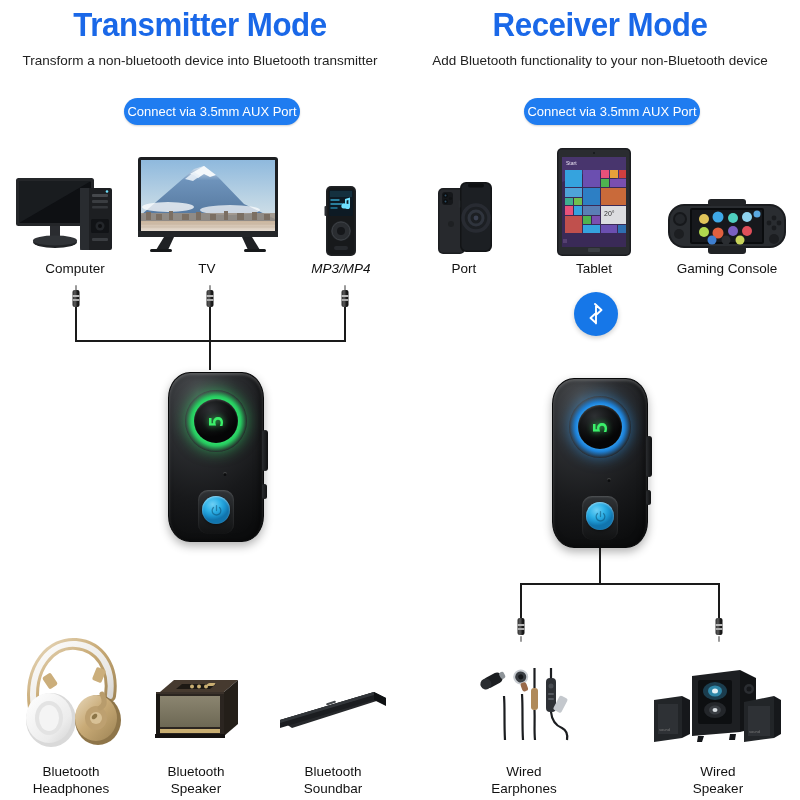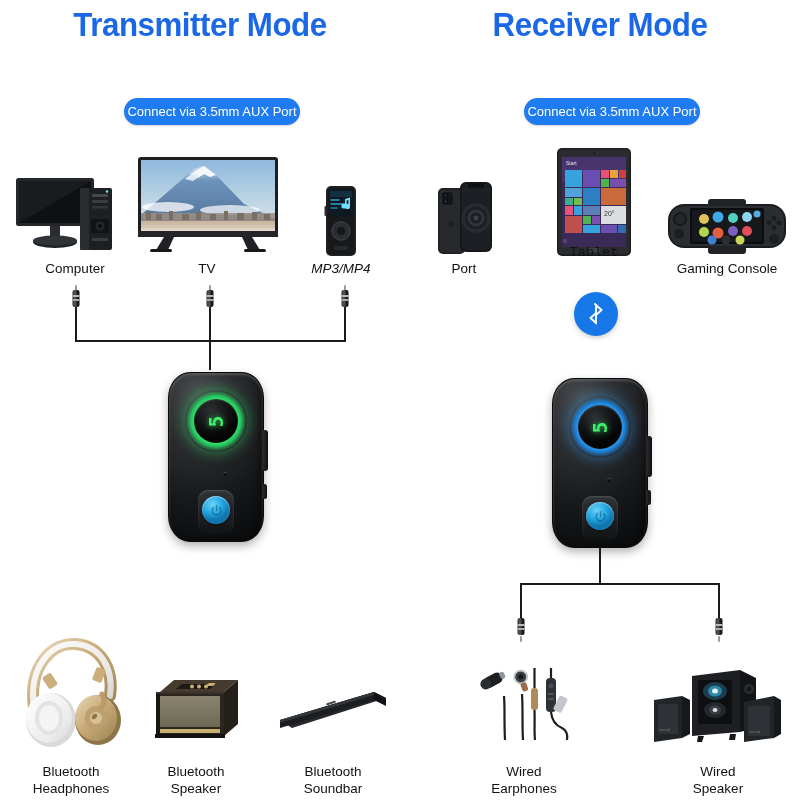--- a/index.html
+++ b/index.html
@@ -123,20 +123,21 @@
 </style>
 </head>
 <body>
 
 <div class="stage">
 
   <div class="abs" style="left:0;top:0;width:400px;height:660px;">
 
     <div class="abs mode-title" style="left:0;top:4px;width:400px;color:#1a68e8;">Transmitter Mode</div>
 
+    <div class="abs mode-sub" style="left:0;top:52px;width:400px;">Transform a non-bluetooth device into Bluetooth transmitter</div>
 
     <div class="abs pill" style="left:124px;top:98px;width:176px;background:#1f7cf0;">Connect via 3.5mm AUX Port</div>
 
     <div class="art" style="left:14px;top:174px;width:122px;height:82px;">
       <svg viewBox="0 0 122 82" width="122" height="82">
 
         <g>
           <rect x="2" y="4" width="78" height="48" rx="2.5" fill="#242629"></rect>
           <rect x="5" y="7" width="72" height="42" rx="1.5" fill="#0e1013"></rect>
           <path d="M5 7 L77 7 L5 49 Z" fill="#1b1e22" opacity="0.85"></path>
@@ -360,20 +361,21 @@
       </svg>
     </div>
     <div class="abs cap" style="left:276px;top:763px;width:114px;">Bluetooth
 Soundbar</div>
   </div>
 
   <div class="abs" style="left:400px;top:0;width:400px;height:800px;">
 
     <div class="abs mode-title" style="left:0;top:4px;width:400px;color:#1a68e8;">Receiver Mode</div>
 
+    <div class="abs mode-sub" style="left:0;top:52px;width:400px;">Add Bluetooth functionality to your non-Bluetooth device</div>
 
     <div class="abs pill" style="left:124px;top:98px;width:176px;background:#1f7cf0;">Connect via 3.5mm AUX Port</div>
 
     <div class="art" style="left:37px;top:180px;width:56px;height:76px;">
       <svg viewBox="0 0 56 76" width="56" height="76">
 
         <rect x="1" y="8" width="27" height="66" rx="5" fill="#1c1e21"></rect>
         <rect x="2.5" y="9.5" width="24" height="63" rx="4" fill="#27292d"></rect>
         <rect x="5" y="12" width="11" height="13" rx="3" fill="#15171a"></rect>
         <circle cx="8.5" cy="15.5" r="2.3" fill="#0a0c0e"></circle>
@@ -428,21 +430,21 @@
           <rect x="26" y="77" width="17" height="8" fill="#35a3de"></rect>
           <rect x="44" y="77" width="16" height="8" fill="#6b4fb0"></rect>
           <rect x="61" y="77" width="8" height="8" fill="#2f6fb0"></rect>
         </g>
         <rect x="6" y="91" width="4" height="4" fill="#554070"></rect>
         <rect x="31" y="100" width="12" height="4" rx="1" fill="#3c4045"></rect>
         <rect x="5" y="2.5" width="64" height="5" fill="#2a2c30"></rect>
         <circle cx="37" cy="5" r="1" fill="#15171a"></circle>
       </svg>
     </div>
-    <div class="abs cap" style="left:152px;top:244px;width:84px;font-family:Liberation Mono, monospace;">Tablet</div>
+    <div class="abs cap" style="left:152px;top:260px;width:84px;">Tablet</div>
 
     <div class="art" style="left:268px;top:196px;width:118px;height:62px;">
       <svg viewBox="0 0 118 62" width="118" height="62">
         <rect x="0" y="8" width="118" height="44" rx="16" fill="#1a1c1f"></rect>
         <rect x="2" y="10" width="114" height="40" rx="14" fill="#2a2d31"></rect>
         <rect x="22" y="12" width="74" height="36" rx="2" fill="#0a0c0e"></rect>
         <rect x="24" y="14" width="70" height="32" fill="#16181c"></rect>
 
         <g>
           <circle cx="36" cy="23" r="5" fill="#e0c45a"></circle>

